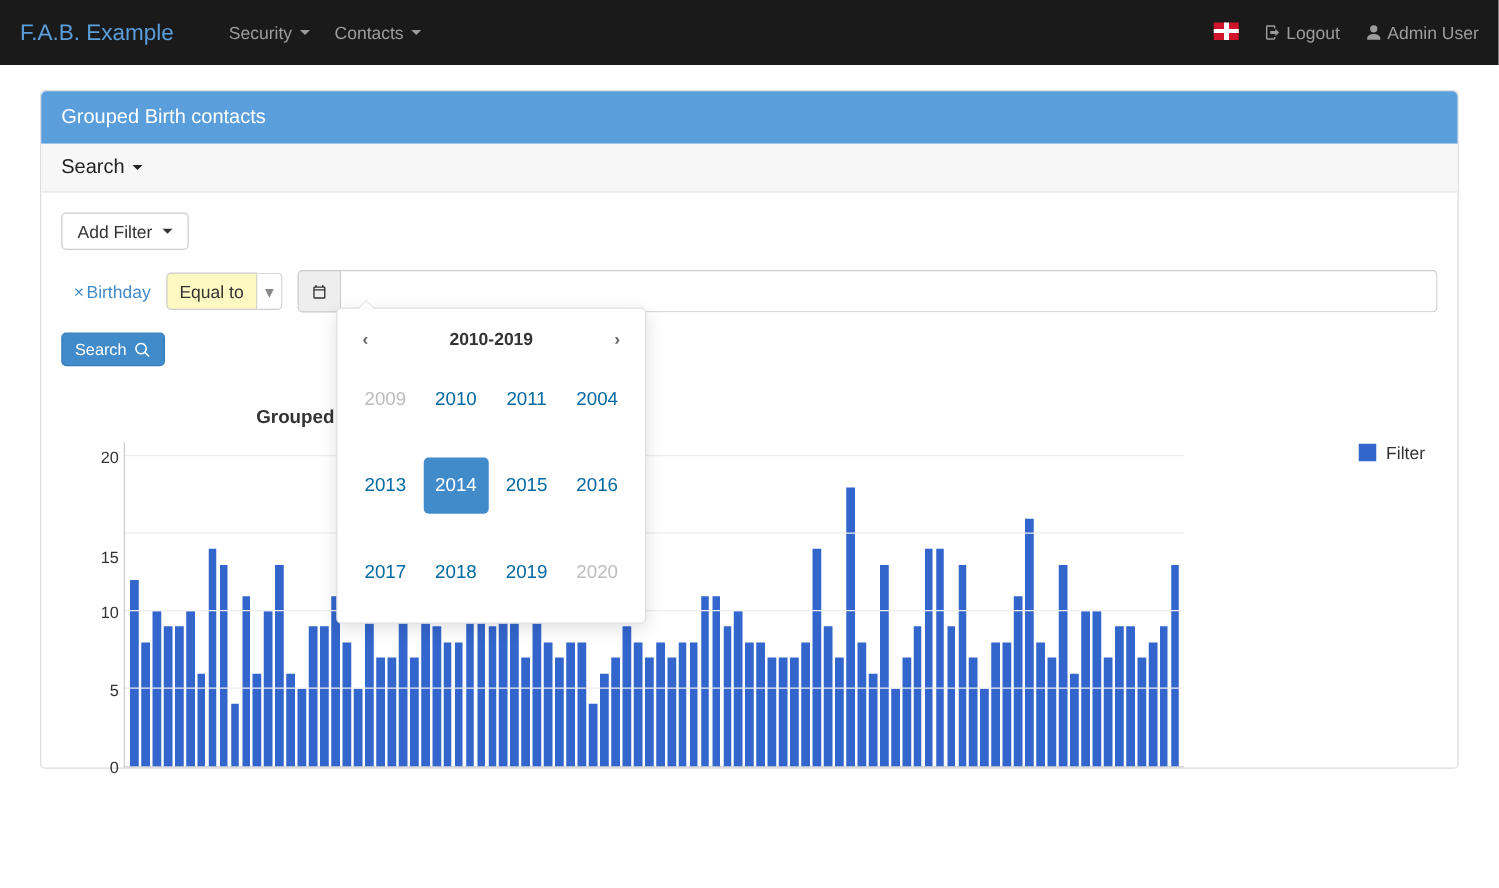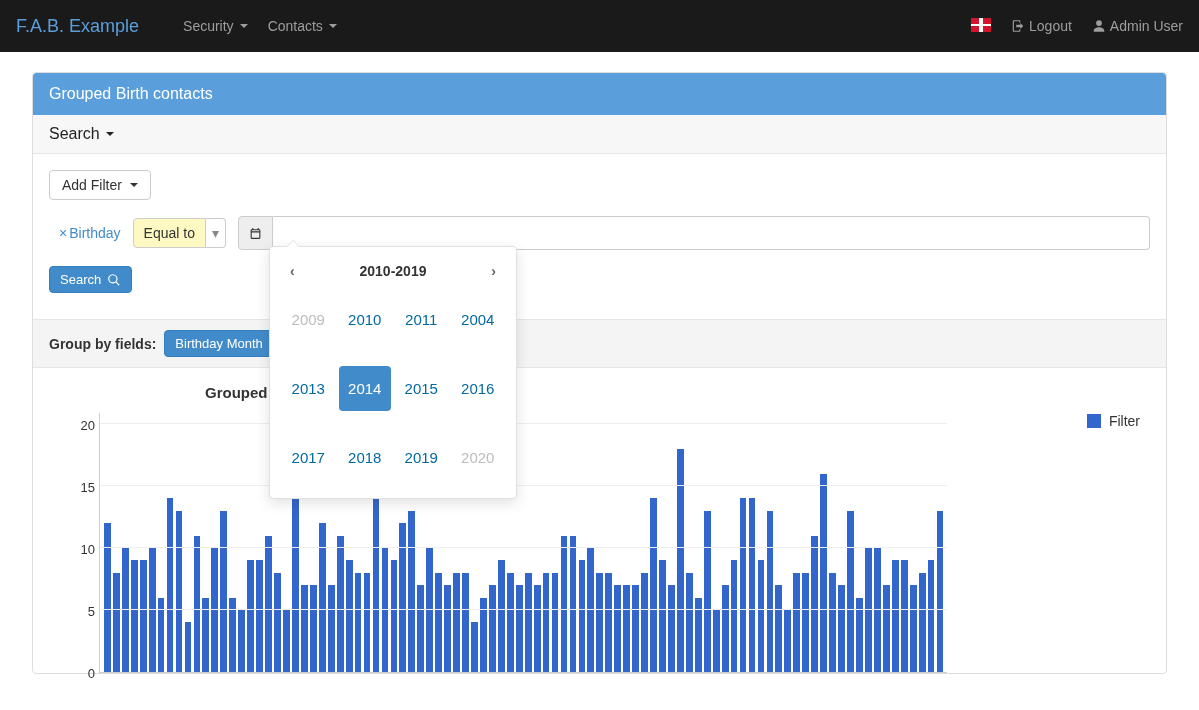--- a/index.html
+++ b/index.html
@@ -380,33 +380,29 @@
             <div class="dp-cell">2015</div>
             <div class="dp-cell">2016</div>
             <div class="dp-cell">2017</div>
             <div class="dp-cell">2018</div>
             <div class="dp-cell">2019</div>
             <div class="dp-cell muted">2020</div>
           </div>
       </div>
     </div>
 
-    <div class="groupby-bar">
-      <strong>Group by fields:</strong>
-      <button class="btn btn-primary btn-sm">Birthday Month</button>
-    </div>
 
     <div class="chart-area">
       <div class="chart-title">Grouped Birth contacts</div>
       <div class="chart-wrap">
         <div class="yaxis" id="yaxis">
             <div class="ytick" style="bottom: 0px;">0</div>
             <div class="ytick" style="bottom: 62px;">5</div>
             <div class="ytick" style="bottom: 124px;">10</div>
-            <div class="ytick" style="bottom: 186px;">15</div>
+            <div class="ytick" style="bottom: 168px;">15</div>
             <div class="ytick" style="bottom: 248px;">20</div>
           </div>
         <div class="plot" id="plot">
           <div class="bars" id="bars">
               <div class="bar" title="12" style="height: 148.8px;"></div>
               <div class="bar" title="8" style="height: 99.2px;"></div>
               <div class="bar" title="10" style="height: 124px;"></div>
               <div class="bar" title="9" style="height: 111.6px;"></div>
               <div class="bar" title="9" style="height: 111.6px;"></div>
               <div class="bar" title="10" style="height: 124px;"></div>

